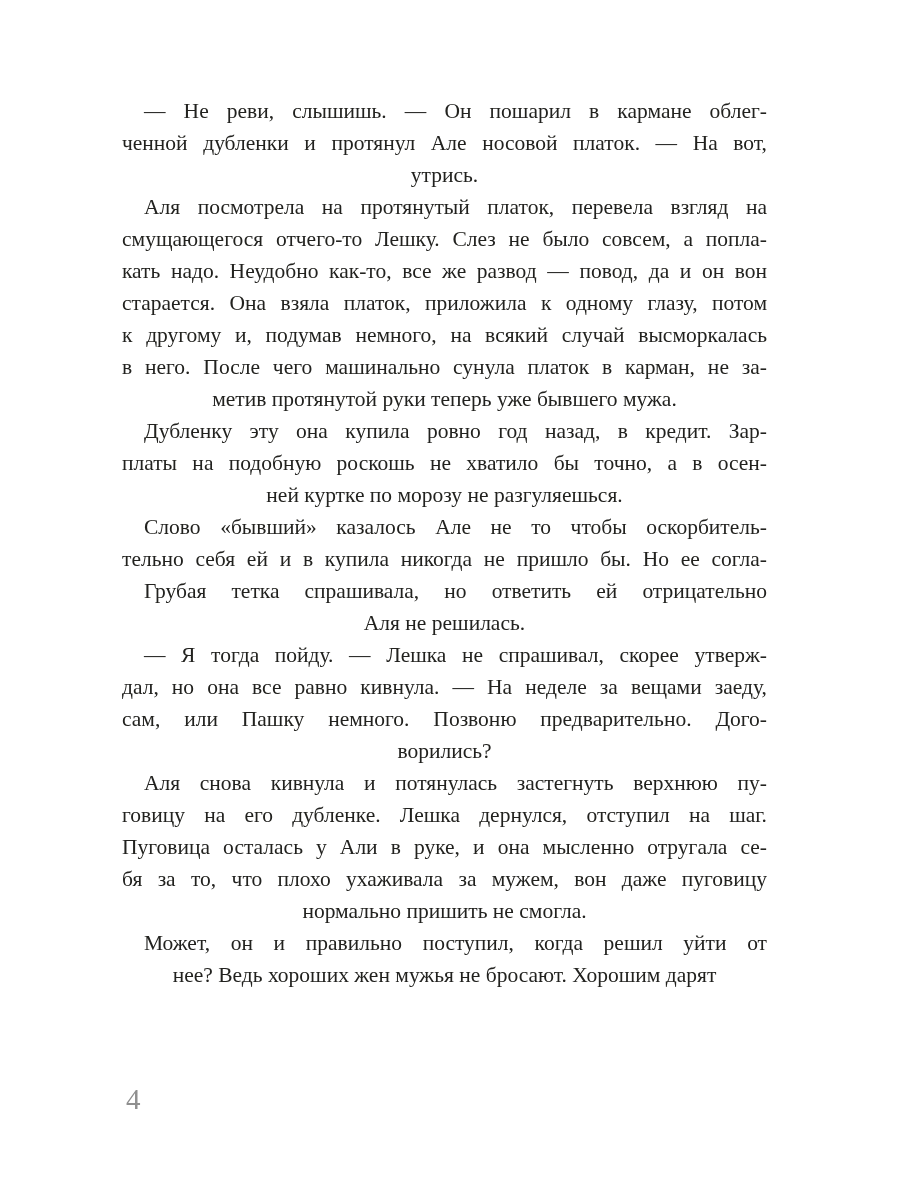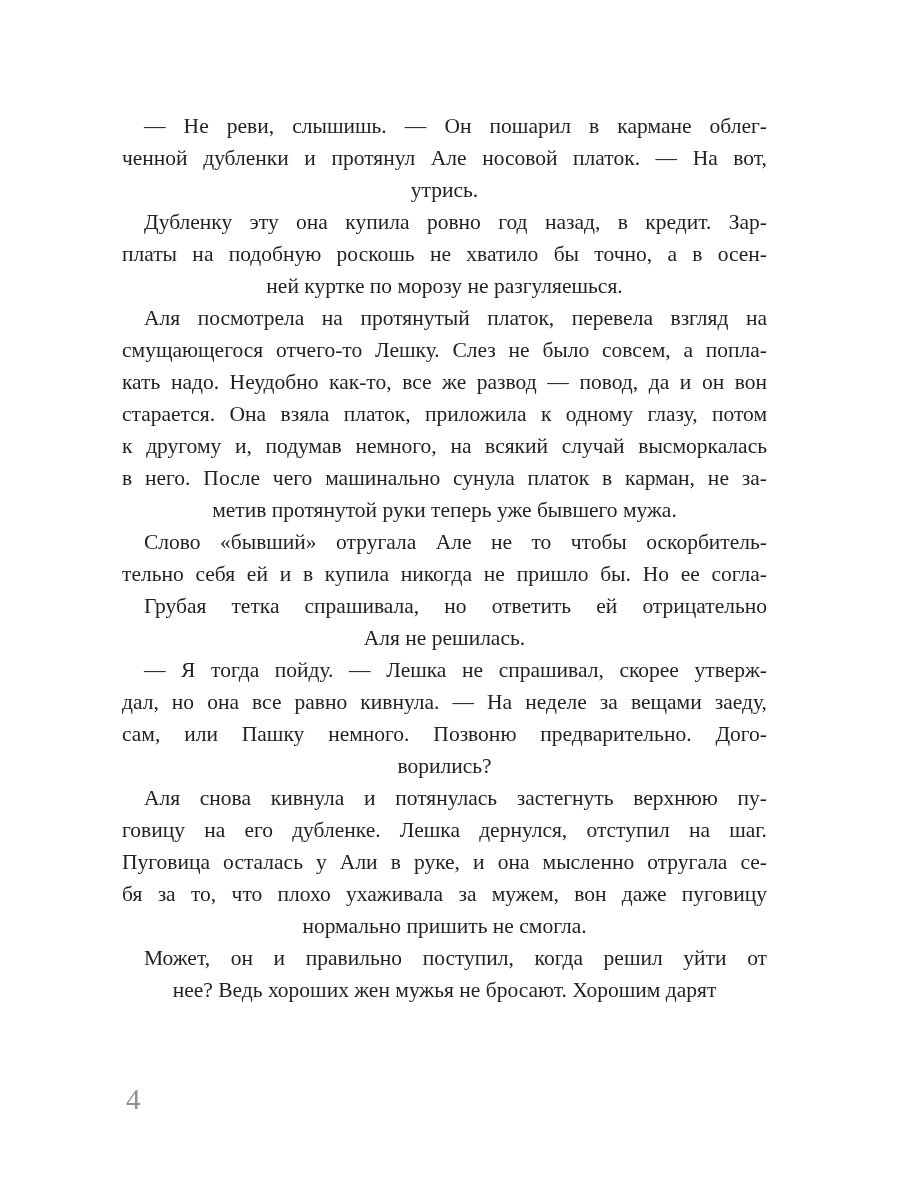--- a/index.html
+++ b/index.html
@@ -12,21 +12,21 @@
     width: 900px;
     height: 1200px;
     background: var(--page-bg, #ffffff);
     overflow: hidden;
     font-family: "Liberation Serif", "DejaVu Serif", serif;
     color: var(--text-color, #22221f);
   }
   .text-block {
     position: absolute;
     left: 122px;
-    top: 110px;
+    top: 95px;
     width: 645px;
     font-size: 21.5px;
     line-height: 32px;
   }
   .para {
     margin: 0;
     padding: 0;
   }
   
   .line {
@@ -67,35 +67,35 @@
 <body>
 
 <div class="page" style="--page-bg: #ffffff; --text-color: #22221f; --page-number-color: #8f8f8f;">
   <div class="text-block">
       <p class="para">
         <span class="line indent">— Не реви, слышишь. — Он пошарил в кармане облег-</span>
         <span class="line">ченной дубленки и протянул Але носовой платок. — На вот,</span>
         <span class="line end">утрись.</span>
       </p>
       <p class="para">
-        <span class="line indent">Дубленку эту она купила ровно год назад, в кредит. Зар-</span>
-        <span class="line">платы на подобную роскошь не хватило бы точно, а в осен-</span>
-        <span class="line end">ней куртке по морозу не разгуляешься.</span>
-      </p>
-      <p class="para">
         <span class="line indent">Аля посмотрела на протянутый платок, перевела взгляд на</span>
         <span class="line">смущающегося отчего-то Лешку. Слез не было совсем, а попла-</span>
         <span class="line">кать надо. Неудобно как-то, все же развод — повод, да и он вон</span>
         <span class="line">старается. Она взяла платок, приложила к одному глазу, потом</span>
         <span class="line">к другому и, подумав немного, на всякий случай высморкалась</span>
         <span class="line">в него. После чего машинально сунула платок в карман, не за-</span>
         <span class="line end">метив протянутой руки теперь уже бывшего мужа.</span>
       </p>
       <p class="para">
-        <span class="line indent">Слово «бывший» отругала Але не то чтобы оскорбитель-</span>
+        <span class="line indent">Дубленку эту она купила ровно год назад, в кредит. Зар-</span>
+        <span class="line">платы на подобную роскошь не хватило бы точно, а в осен-</span>
+        <span class="line end">ней куртке по морозу не разгуляешься.</span>
+      </p>
+      <p class="para">
+        <span class="line indent">Слово «бывший» казалось Але не то чтобы оскорбитель-</span>
         <span class="line">тельно себя ей и в купила никогда не пришло бы. Но ее согла-</span>
       </p>
       <p class="para">
         <span class="line indent">Грубая тетка спрашивала, но ответить ей отрицательно</span>
         <span class="line end">Аля не решилась.</span>
       </p>
       <p class="para">
         <span class="line indent">— Я тогда пойду. — Лешка не спрашивал, скорее утверж-</span>
         <span class="line">дал, но она все равно кивнула. — На неделе за вещами заеду,</span>
         <span class="line">сам, или Пашку немного. Позвоню предварительно. Дого-</span>

